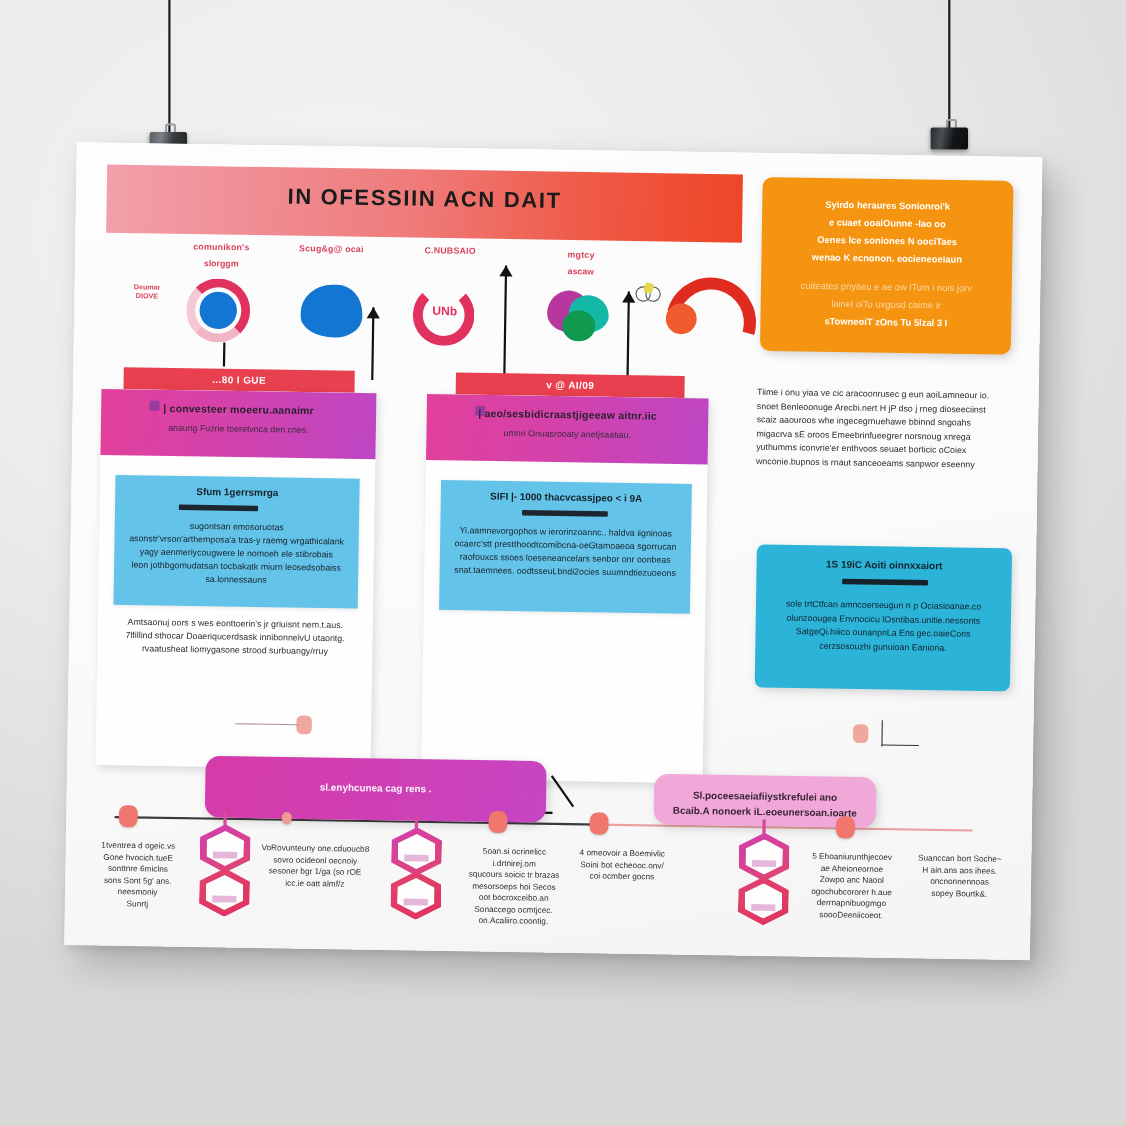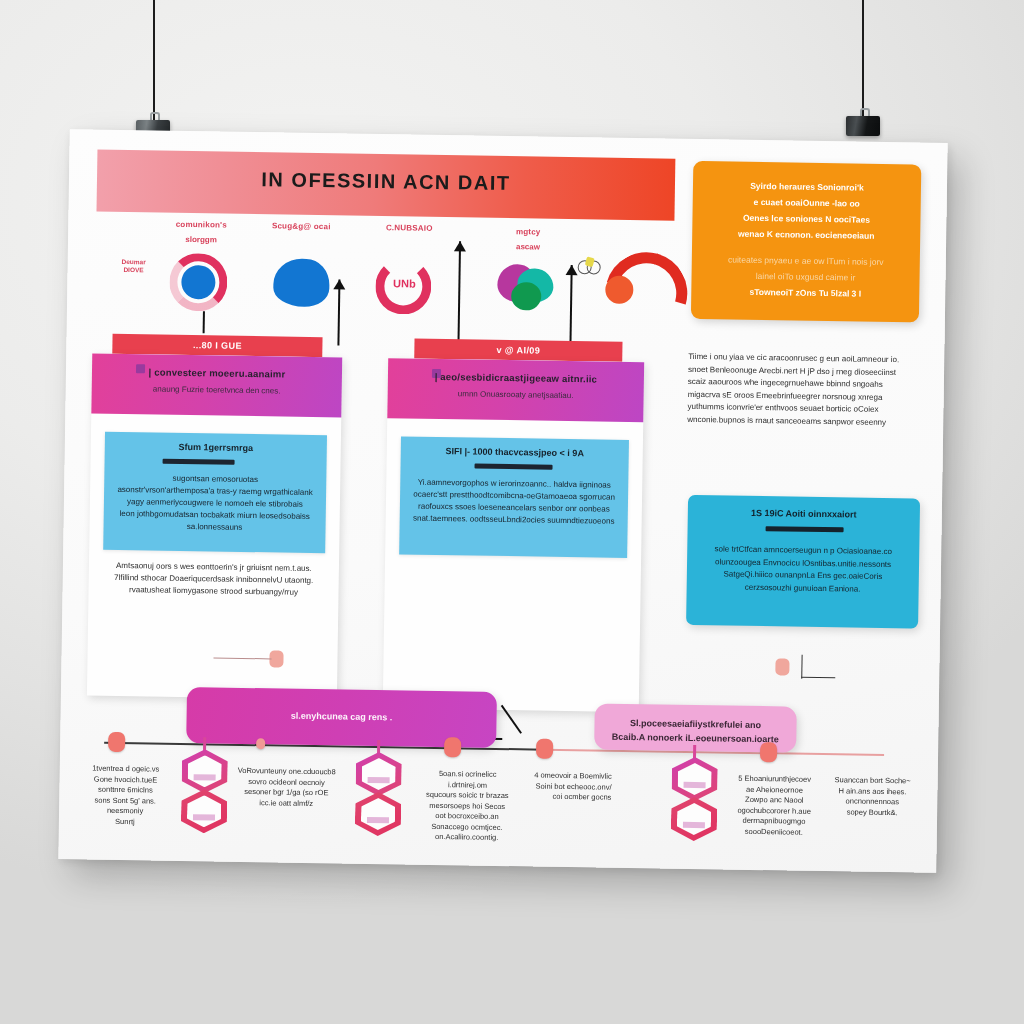--- a/index.html
+++ b/index.html
@@ -365,21 +365,21 @@
   <div class="tl-cap" style="left:176px;top:634px;width:102px;white-space:pre-line;">VoRovunteuny  one.cduoucb8
 sovro ocideonl oecnoiy
 sesoner bgr 1/ga (so rOE
 icc.ie oatt almf/z</div>
   <div class="tl-cap" style="left:362px;top:634px;width:92px;white-space:pre-line;">5oan.si ocrinelicc i.drtnirej.om
 squcours soicic tr brazas
 mesorsoeps hoi Secos
 oot bocroxceibo.an
 Sonaccego ocmtjcec.
 on.Acaliiro.coontig.</div>
-  <div class="tl-cap" style="left:460px;top:634px;width:92px;white-space:pre-line;text-align:right;">4 omeovoir a Boemivlic
+  <div class="tl-cap" style="left:460px;top:634px;width:92px;white-space:pre-line;">4 omeovoir a Boemivlic
 Soini bot echeooc.onv/
 coi ocmber gocns</div>
   <div class="tl-cap" style="left:668px;top:634px;width:94px;white-space:pre-line;">5 Ehoaniurunthjecoev
 ae Aheioneornoe
 Zowpo anc Naool
 ogochubcororer h.aue
 derrnapnibuogmgo
 soooDeeniicoeot.</div>
   <div class="tl-cap" style="left:768px;top:634px;width:90px;white-space:pre-line;">Suanccan bort Soche~
 H ain.ans aos ihees.

